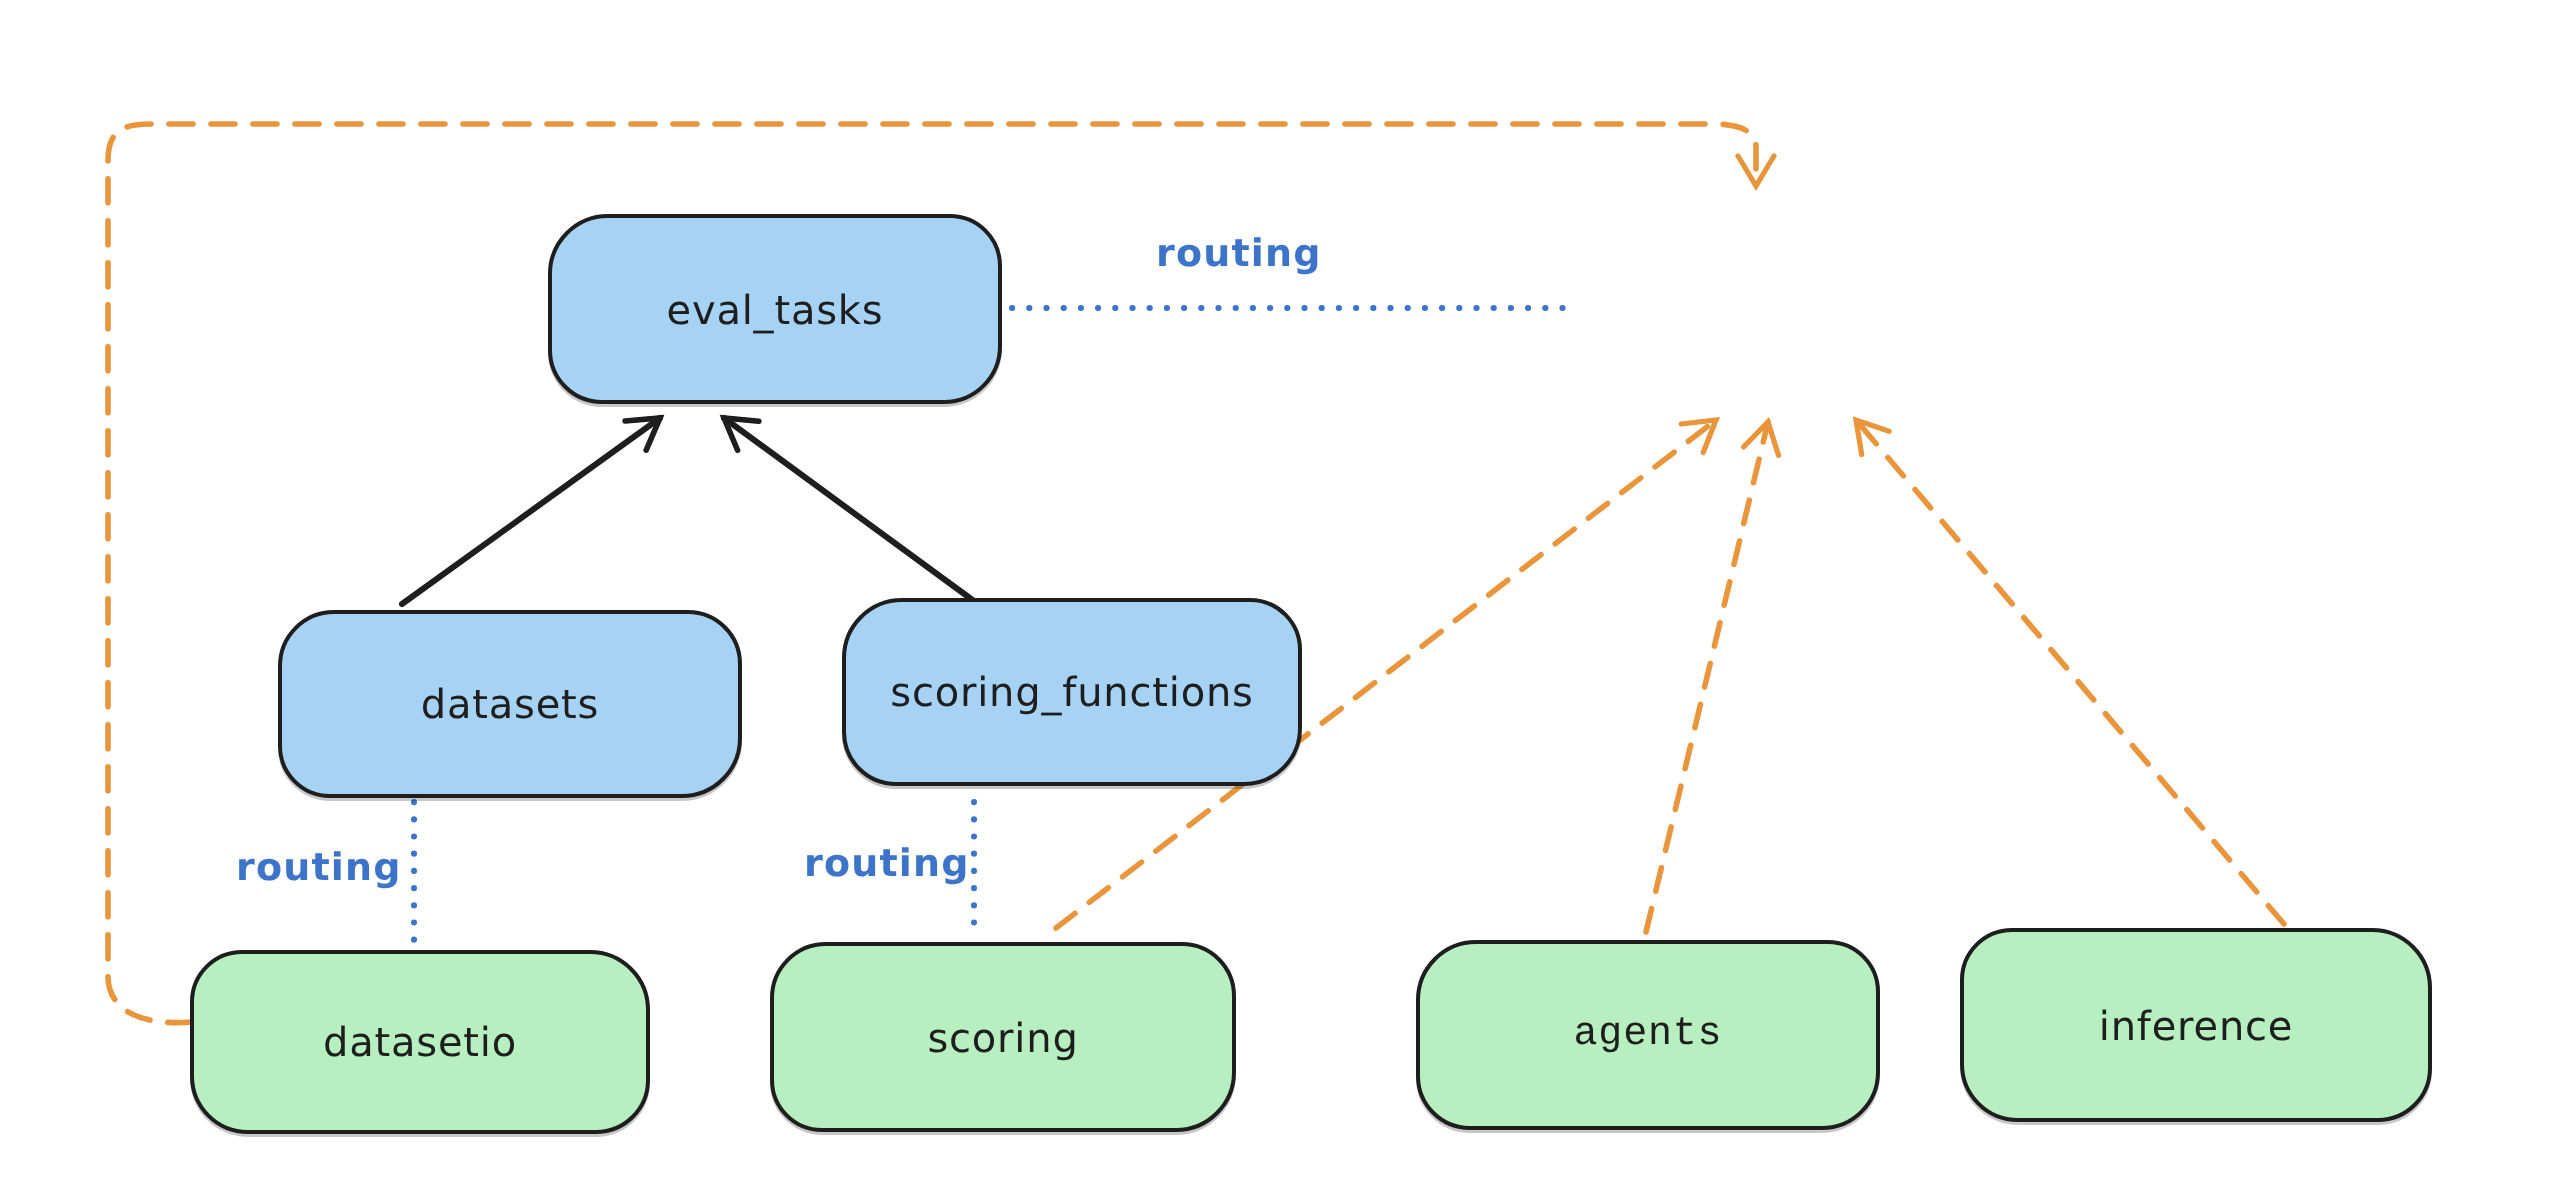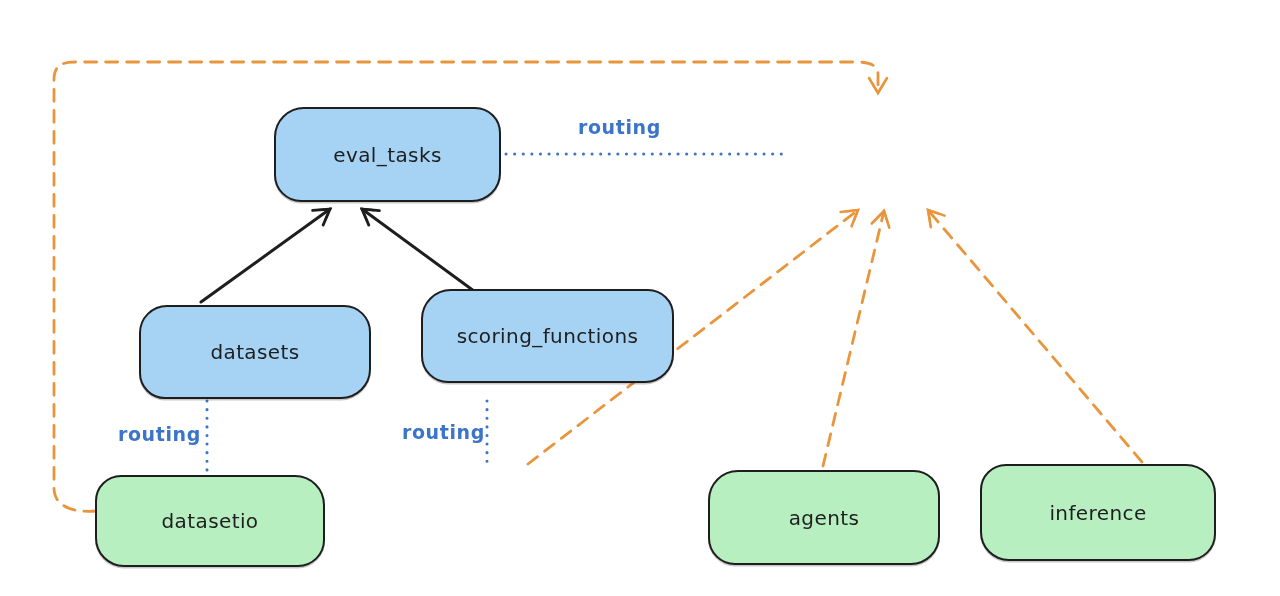--- a/index.html
+++ b/index.html
@@ -63,30 +63,33 @@
 
   <div class="node blue r1" style="left:233px;top:107px;width:227px;height:95px;">
     <span class="node-label">eval_tasks</span>
   </div>
 
 
   <div class="node blue r3" style="left:98px;top:305px;width:232px;height:94px;">
     <span class="node-label">datasets</span>
   </div>
 
-  <div class="node blue r1" style="left:380px;top:289px;width:253px;height:94px;text-align:center;">
+  <div class="node blue r1" style="left:380px;top:299px;width:230px;height:94px;text-align:center;">
     <span class="node-label">scoring_functions</span>
   </div>
 
   <div class="node green r2" style="left:95px;top:475px;width:230px;height:92px;justify-content:center;">
     <span class="node-label">datasetio</span>
   </div>
 
+  <div class="node green r3" style="left:385px;top:471px;width:233px;height:95px;">
+    <span class="node-label">scoring</span>
+  </div>
 
-  <div class="node green r1" style="left:708px;top:470px;width:232px;height:95px;">
+  <div class="node green r1" style="left:708px;top:470px;width:232px;height:95px;font-family:Liberation Mono, monospace;">
     <span class="node-label">agents</span>
   </div>
 
   <div class="node green r2" style="left:980px;top:464px;width:236px;height:97px;text-align:right;">
     <span class="node-label">inference</span>
   </div>
 
   <div class="edge-label" style="left:578px;top:116px;">routing</div>
 
   <div class="edge-label" style="left:118px;top:423px;">routing</div>

